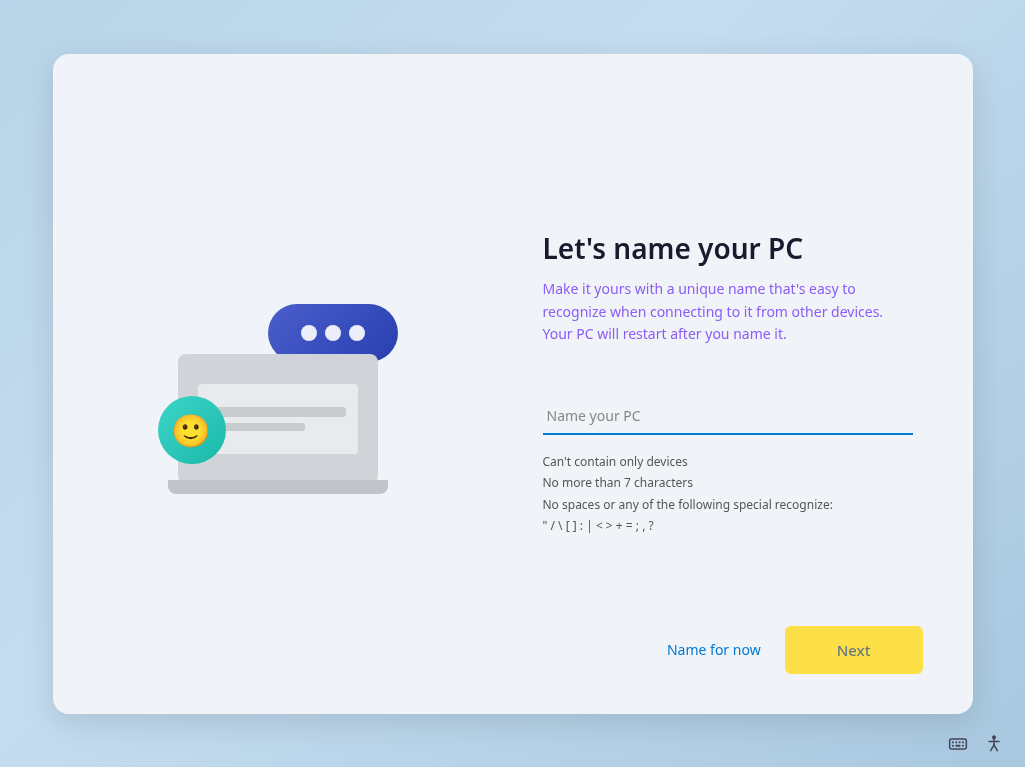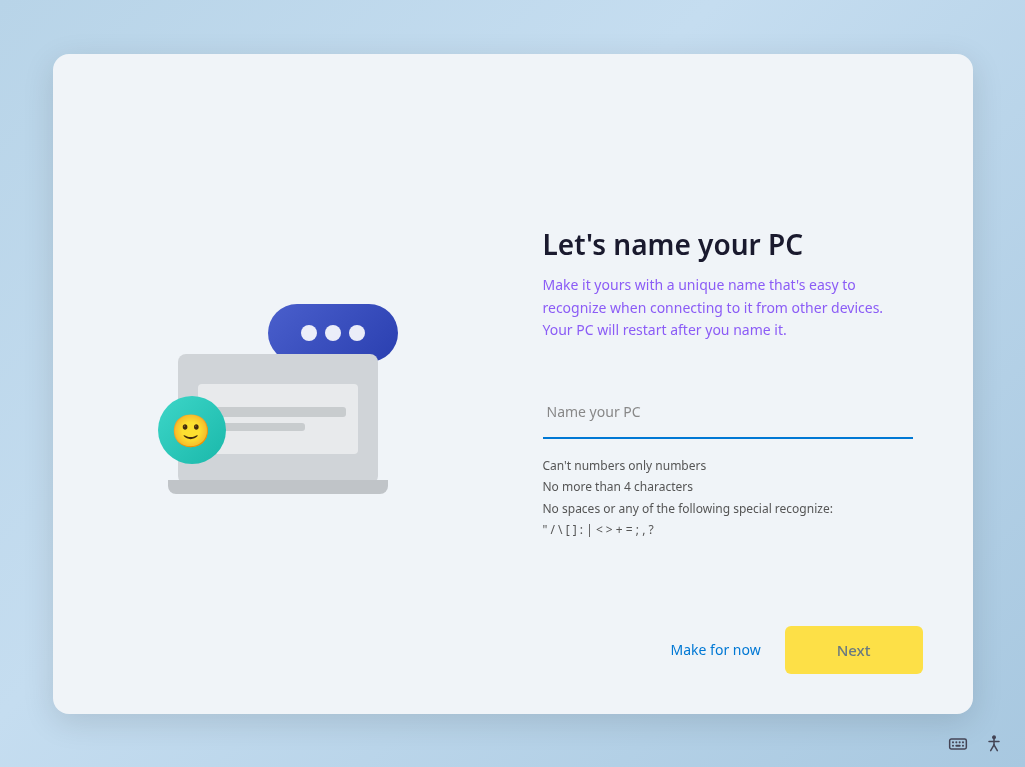--- a/index.html
+++ b/index.html
@@ -168,21 +168,21 @@
       position: relative;
       margin-bottom: 16px;
       max-width: 380px;
     }
 
     .name-input {
       width: 100%;
       border: none;
       border-bottom: 2px solid #0078d4;
       background: transparent;
-      padding: 10px 4px 16px 4px;
+      padding: 10px 4px 8px 4px;
       font-size: 14px;
       color: #333;
       outline: none;
       font-family: 'Segoe UI', system-ui, sans-serif;
     }
 
     .name-input::placeholder {
       color: #888;
     }
 
@@ -276,29 +276,29 @@
 
   <div class="right-panel">
     <h1 class="title">Let's name your PC</h1>
     <p class="description">Make it yours with a unique name that's easy to recognize when connecting to it from other devices. Your PC will restart after you name it.</p>
 
     <div class="input-wrapper">
       <input class="name-input" type="text" placeholder="Name your PC" style="">
     </div>
 
     <div class="hint-text">
-      <div>Can't numbers only numbers</div>
-      <div>No more than 4 characters</div>
+      <div>Can't contain only devices</div>
+      <div>No more than 7 characters</div>
       <div>No spaces or any of the following special recognize:</div>
       <div>" / \ [ ] : | &lt; &gt; + = ; , ?</div>
     </div>
   </div>
 
   <div class="footer">
-    <button class="skip-link">Make for now</button>
+    <button class="skip-link">Name for now</button>
     <button class="next-button">Next</button>
   </div>
 
 </div>
 
 <div class="taskbar-icons">
   <div class="taskbar-icon">
     <svg viewBox="0 0 24 24" fill="none" stroke="#445" stroke-width="1.8" stroke-linecap="round" stroke-linejoin="round">
       <rect x="2" y="6" width="20" height="12" rx="2"></rect>
       <line x1="6" y1="10" x2="6" y2="10" stroke-width="2.5"></line>

